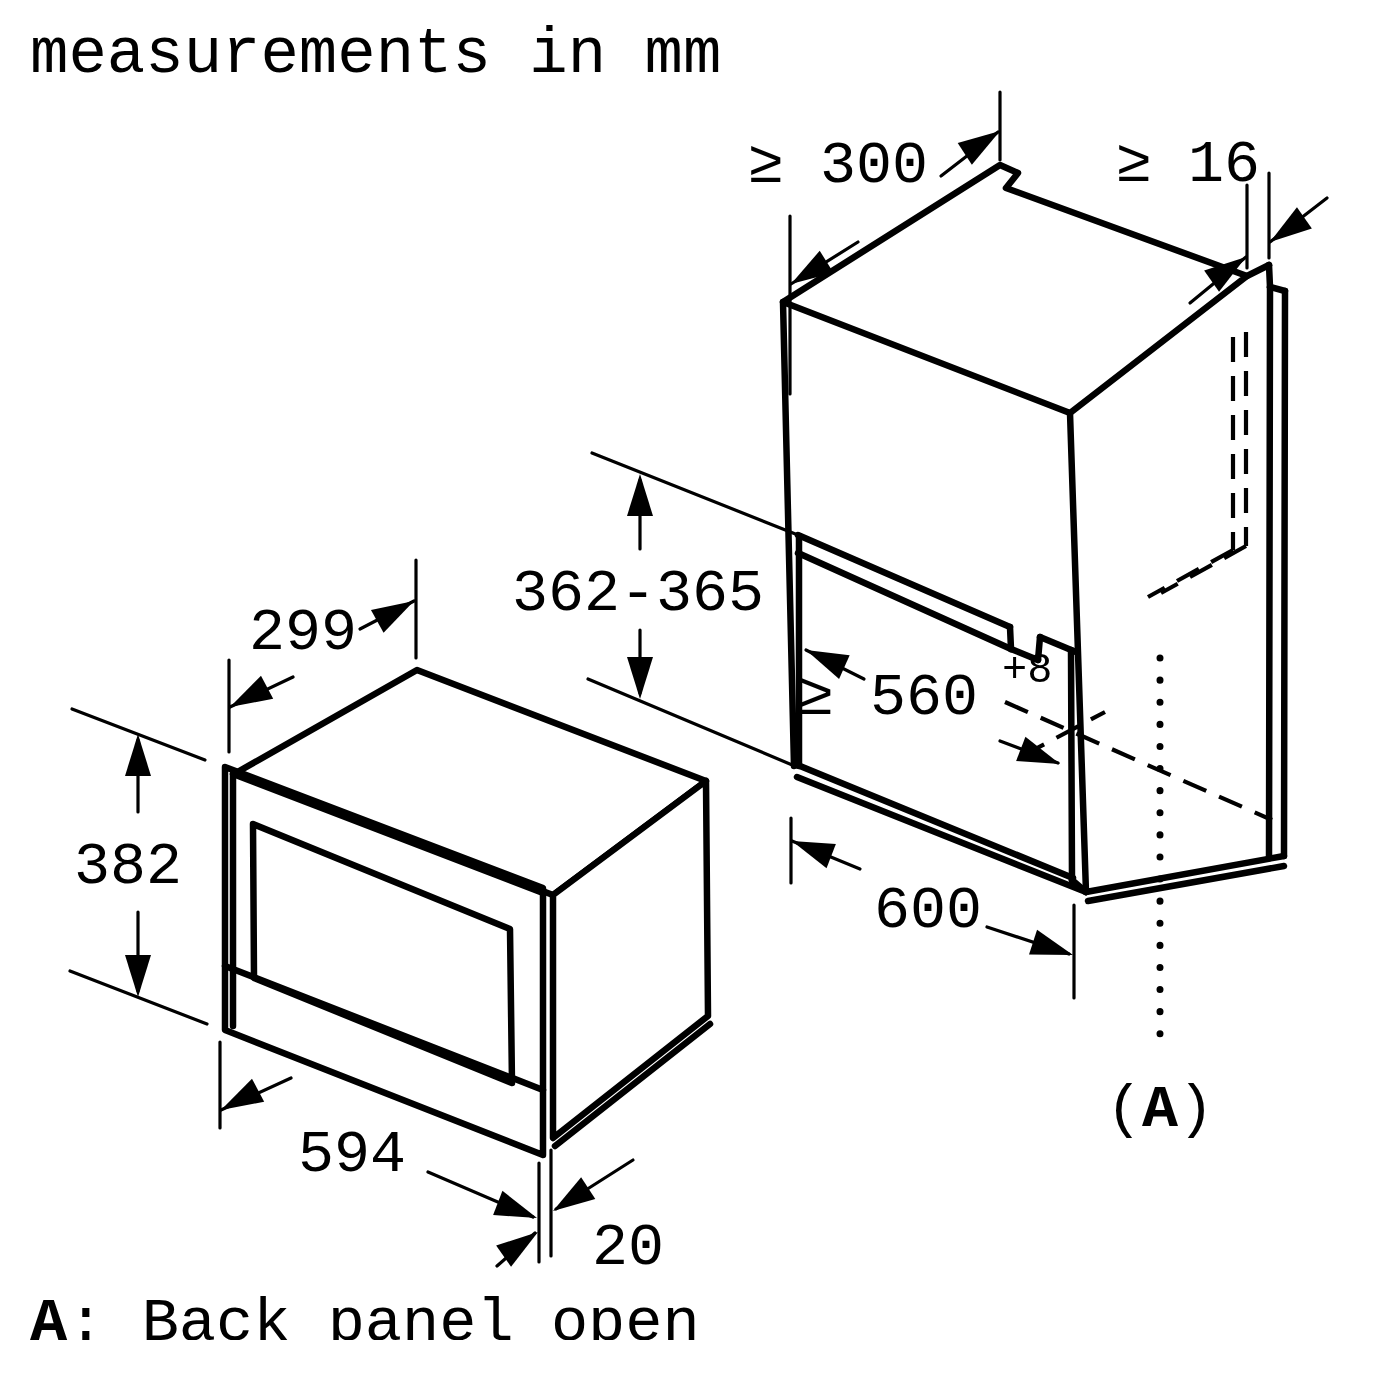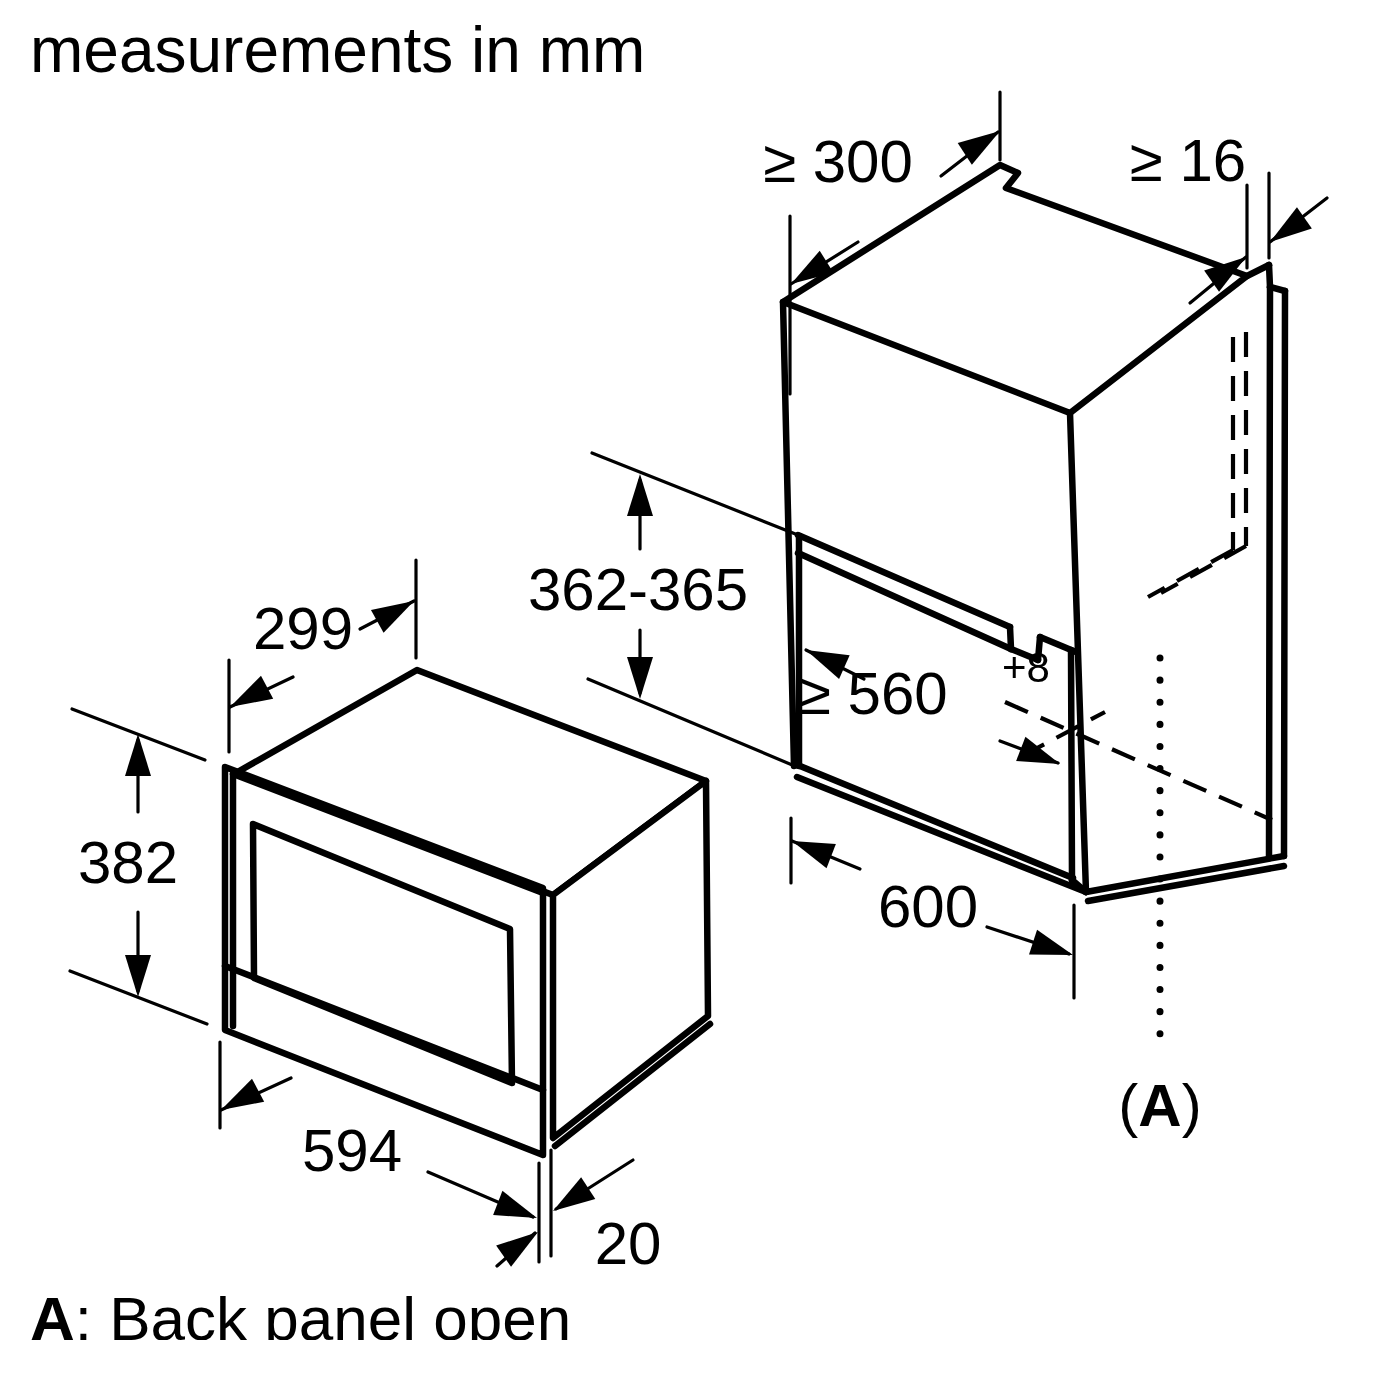--- a/index.html
+++ b/index.html
@@ -1,17 +1,17 @@
 <!DOCTYPE html>
 <html><head>
 <meta charset="utf-8">
 <style>
   html,body{margin:0;padding:0;background:#fff;}
   body{width:1400px;height:1400px;font-family:"Liberation Sans",sans-serif;}
-  #stage{position:relative;width:1400px;height:1340px;background:#fff;overflow:hidden;}
+  #stage{position:relative;width:1400px;height:1340px;background:#fff;overflow:hidden;font-family:Liberation Mono, monospace;}
   svg{position:absolute;left:0;top:0;}
   .outline{fill:none;stroke:#000;stroke-width:6.5;stroke-linejoin:round;stroke-linecap:round;}
   .outline-f{fill:#fff;stroke:#000;stroke-width:6.5;stroke-linejoin:round;}
   .thin{fill:none;stroke:#000;stroke-width:3.2;stroke-linecap:round;}
   .hidden-edge{fill:none;stroke:#000;stroke-width:4.2;stroke-dasharray:25 14;stroke-linecap:butt;}
   .dotted{fill:none;stroke:#000;stroke-width:7;stroke-dasharray:0.1 22;stroke-linecap:round;}
   .arrow{fill:#000;stroke:none;}
   text{fill:#000;}
   .dim{font-size:60px;}
   .dim-sup{font-size:42px;}

